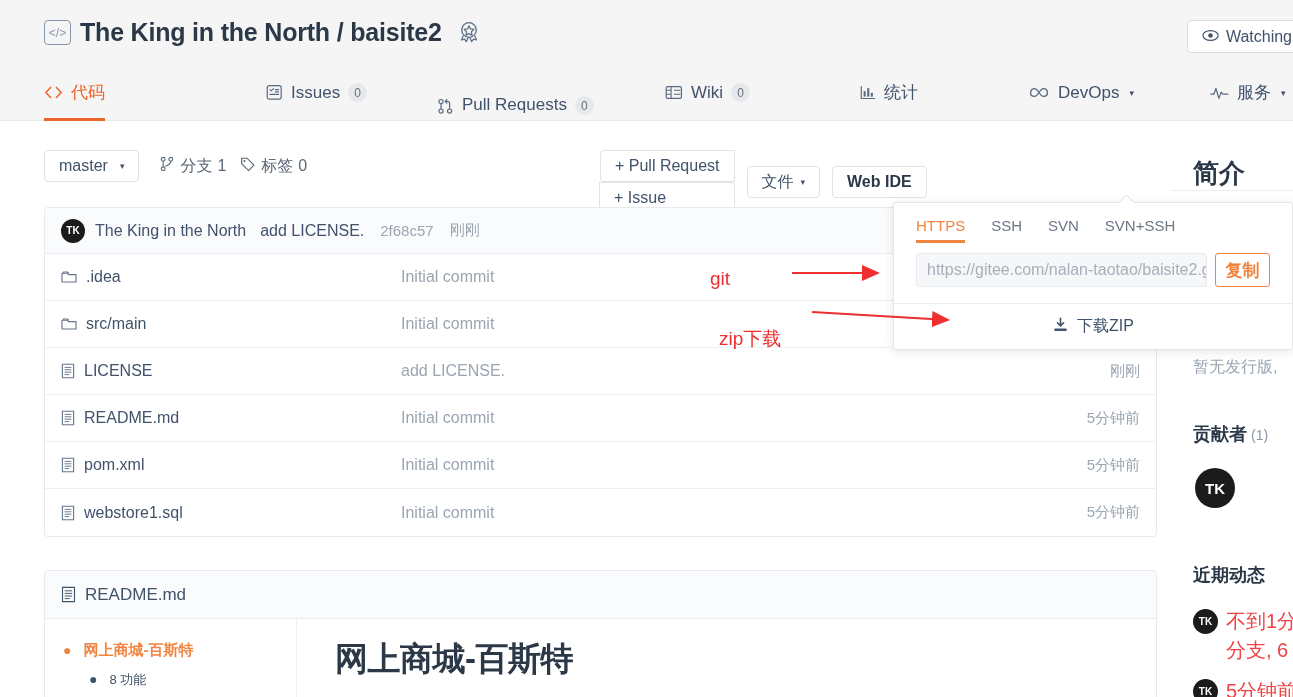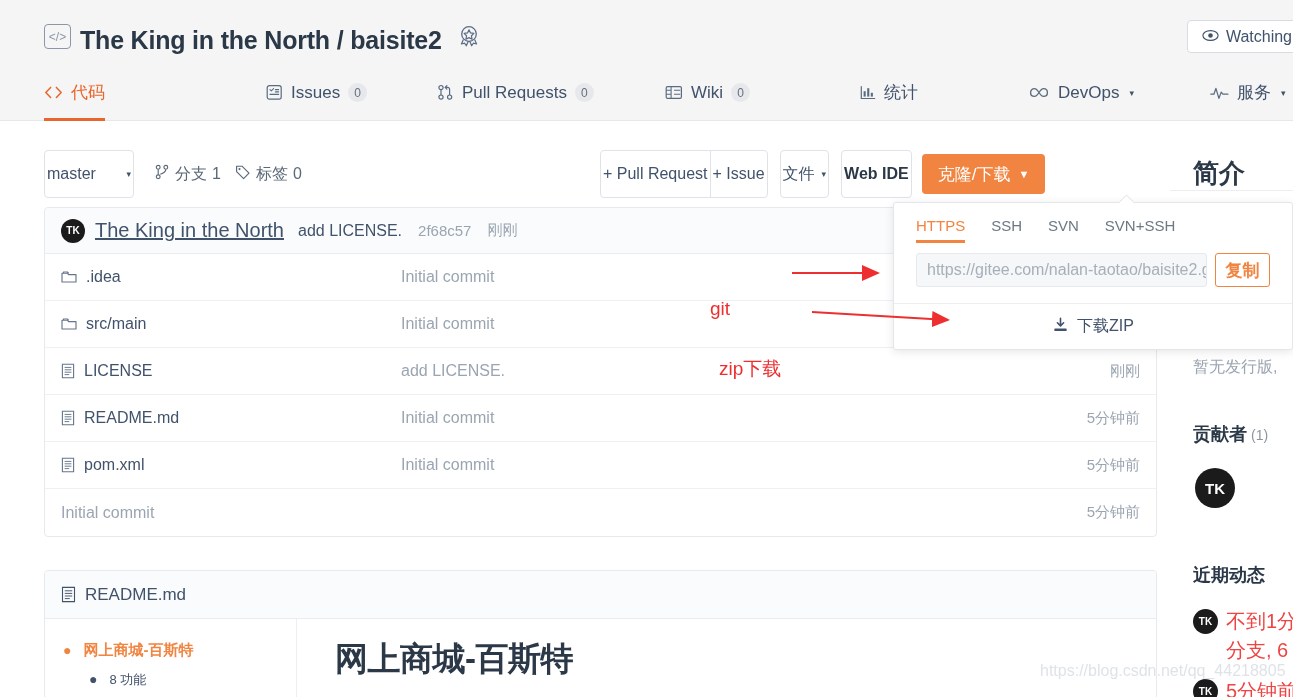--- a/index.html
+++ b/index.html
@@ -22,21 +22,20 @@
   }
   .repo-code-icon {
     width: 27px; height: 25px; border: 1.6px solid #8a97a8; border-radius: 4px;
     display: flex; align-items: center; justify-content: center;
     color: #8a97a8; font-size: 12px; line-height: 1;
     font-family: "Liberation Sans", sans-serif;
   }
   .repo-title {
     font-size: 25px; font-weight: bold; color: #2b3847; letter-spacing: -0.2px;
     white-space: nowrap;
-    margin-top: 8px;
   }
   .badge-medal { margin-left: 6px; display: flex; align-items: center; }
 
   .watching-btn {
     position: absolute; right: -14px; top: 20px;
     height: 33px; padding: 0 14px;
     background: #fff; border: 1px solid #d8dde3; border-radius: 4px;
     display: flex; align-items: center; gap: 7px;
     font-size: 16px; color: #41526b; white-space: nowrap;
   }
@@ -65,37 +64,37 @@
   .nav-ico { display: inline-flex; align-items: center; color: #5a6b80; }
   .nav-tab.active .nav-ico { color: #e8662b; }
   .caret { font-size: 9px; margin-left: 2px; }
 
   
   .toolbar {
     position: absolute; left: 44px; top: 150px;
     display: flex; align-items: center; gap: 0;
   }
   .btn {
-    height: 48px; padding: 0 2px; background: #fff;
+    height: 32px; padding: 0 14px; background: #fff;
     border: 1px solid #dfe2e6; border-radius: 4px;
     display: flex; align-items: center; gap: 5px;
     font-size: 16px; color: #41526b; white-space: nowrap;
   }
   .branch-select { min-width: 90px; justify-content: space-between; gap: 10px; }
   .meta-stats {
     display: flex; align-items: center; gap: 14px;
     margin-left: 20px; font-size: 16px; color: #5b6876; white-space: nowrap;
   }
   .meta-stat { display: flex; align-items: center; gap: 5px; }
 
   .toolbar-right {
     position: absolute; left: 600px; top: 150px;
     display: flex; align-items: center;
   }
-  .btn-group { display: flex; }
+  .btn-group { display: flex; flex-direction: column; }
   .btn-group .btn:first-child { border-radius: 4px 0 0 4px; }
   .btn-group .btn:last-child { border-radius: 0 4px 4px 0; margin-left: -1px; }
   .btn-file { margin-left: 12px; }
   .btn-webide { margin-left: 12px; font-weight: bold; color: #2b3847; }
   .btn-clone {
     margin-left: 10px; background: #f08440; border-color: #f08440;
     color: #fff; font-size: 17px; height: 40px; padding: 0 16px;
     display: flex; align-items: center; gap: 8px; border-radius: 4px;
   }
 
@@ -112,21 +111,21 @@
   .commit-bar {
     height: 46px; background: #fafbfc; border-bottom: 1px solid #e9edf1;
     display: flex; align-items: center; padding: 0 0 0 16px; gap: 10px;
     border-radius: 4px 4px 0 0;
   }
   .avatar {
     width: 24px; height: 24px; border-radius: 50%; background: #1b1b1b;
     color: #fff; font-size: 10px; font-weight: bold;
     display: flex; align-items: center; justify-content: center; flex: none;
   }
-  .commit-author { font-size: 20px; color: #41526b; text-decoration: underline; }
+  .commit-author { font-size: 16px; color: #41526b; }
   .commit-msg { font-size: 16px; color: #41526b; margin-left: 4px; }
   .commit-sha { font-size: 15px; color: #9aa5b1; margin-left: 6px; }
   .commit-time { font-size: 15px; color: #9aa5b1; margin-left: 6px; }
 
   .file-row {
     height: 47px; display: flex; align-items: center;
     border-bottom: 1px solid #eef1f4; padding: 0 16px;
   }
   .file-row:last-child { border-bottom: none; }
   .file-name {
@@ -179,21 +178,21 @@
     background: #fff;
   }
   .clone-zip {
     border-top: 1px solid #eceff2; height: 46px;
     display: flex; align-items: center; justify-content: center; gap: 8px;
     font-size: 16px; color: #41526b;
   }
 
   
   .anno { position: absolute; color: #ed2f2f; font-size: 19px; z-index: 60;
-          font-family: "Liberation Sans", sans-serif; white-space: nowrap; margin-top: 30px; }
+          font-family: "Liberation Sans", sans-serif; white-space: nowrap; }
   .anno-git { left: 710px; top: 268px; }
   .anno-zip { left: 719px; top: 326px; }
   .anno-svg { position: absolute; left: 0; top: 0; z-index: 59;
               pointer-events: none; }
   .sb-divider { position: absolute; left: 1170px; top: 190px; width: 123px;
                 height: 1px; background: #eceff2; }
   .sb-release {
     position: absolute; left: 1193px; top: 357px;
     font-size: 16px; color: #9aa5b1; white-space: nowrap;
   }
@@ -303,21 +302,21 @@
           <svg width="17" height="17" viewBox="0 0 17 17">
             <rect x="1.2" y="1.6" width="14" height="13.6" rx="2.2" fill="none" stroke="currentColor" stroke-width="1.2"></rect>
             <path d="M4 5.6l1.3 1.3L7.6 4.6" fill="none" stroke="currentColor" stroke-width="1.1" stroke-linecap="round" stroke-linejoin="round"></path>
             <path d="M9.4 5.6h3.2M4 10.4h8.6M9.4 7.9h3.2" stroke="currentColor" stroke-width="1.1" stroke-linecap="round"></path>
           </svg>
         </span>
         <span>Issues</span>
         <span class="nav-count">0</span>
       </div>
 
-      <div class="nav-tab" style="position:absolute;left:437px;top:4px;height:47px;">
+      <div class="nav-tab" style="position:absolute;left:437px;top:12px;height:47px;align-items:flex-end;">
         <span class="nav-ico">
           <svg width="17" height="17" viewBox="0 0 17 17">
             <circle cx="4" cy="13.1" r="2.1" fill="none" stroke="currentColor" stroke-width="1.2"></circle>
             <circle cx="4" cy="3.6" r="2.1" fill="none" stroke="currentColor" stroke-width="1.2"></circle>
             <circle cx="12.6" cy="13.1" r="2.1" fill="none" stroke="currentColor" stroke-width="1.2"></circle>
             <path d="M4 5.8v5.2" stroke="currentColor" stroke-width="1.2"></path>
             <path d="M12.6 11V5.4a2 2 0 0 0-2-2H8.2" fill="none" stroke="currentColor" stroke-width="1.2"></path>
             <path d="M9.9 1.6L8.1 3.4l1.8 1.8" fill="none" stroke="currentColor" stroke-width="1.2" stroke-linecap="round" stroke-linejoin="round"></path>
           </svg>
         </span>
@@ -404,24 +403,20 @@
   <div class="toolbar-right">
     <div class="btn-group">
       <div class="btn">+ Pull Request</div>
       <div class="btn">+ Issue</div>
     </div>
     <div class="btn btn-file">
       <span>文件</span>
       <span class="caret">▾</span>
     </div>
     <div class="btn btn-webide">Web IDE</div>
-    <div class="btn-clone">
-      <span>克隆/下载</span>
-      <span style="font-size:11px;">▼</span>
-    </div>
   </div>
 
   <div class="side-title">简介</div>
   <div class="sb-divider"></div>
 
   <div class="file-panel">
 
     <div class="commit-bar">
       <span class="avatar">TK</span>
       <span class="commit-author">The King in the North</span>
@@ -494,20 +489,29 @@
             <path d="M3.6 4.4h6.8M3.6 6.8h6.8M3.6 9.2h6.8M3.6 11.6h4.6" stroke="#66758a" stroke-width="0.95"></path>
           </svg>
         </span>
         <span>pom.xml</span>
       </span>
       <span class="file-commit">Initial commit</span>
       <span class="file-time" style="width:160px;">5分钟前</span>
     </div>
 
     <div class="file-row">
+      <span class="file-name">
+        <span class="file-icon">
+          <svg width="14" height="16" viewBox="0 0 14 16">
+            <path d="M1.4 1.2h11.2v13.6H1.4z" fill="none" stroke="#66758a" stroke-width="1.1"></path>
+            <path d="M3.6 4.4h6.8M3.6 6.8h6.8M3.6 9.2h6.8M3.6 11.6h4.6" stroke="#66758a" stroke-width="0.95"></path>
+          </svg>
+        </span>
+        <span>webstore1.sql</span>
+      </span>
       <span class="file-commit">Initial commit</span>
       <span class="file-time" style="width:160px;">5分钟前</span>
     </div>
   </div>
 
   <svg class="anno-svg" width="1293" height="697">
     <defs>
       <marker id="ah" markerWidth="9" markerHeight="8" refX="8" refY="4" orient="auto">
         <path d="M0,0 L9,4 L0,8 z" fill="#ed2f2f"></path>
       </marker>
@@ -586,15 +590,14 @@
           <span class="toc-bullet" style="color:#41526b;">●</span>
           <span>8 功能</span>
         </div>
       </div>
       <div class="readme-content">
         <div class="readme-h1">网上商城-百斯特</div>
       </div>
     </div>
   </div>
 
-  <div class="watermark">https://blog.csdn.net/qq_44218805</div>
 
 </div>
 
 </body></html>

